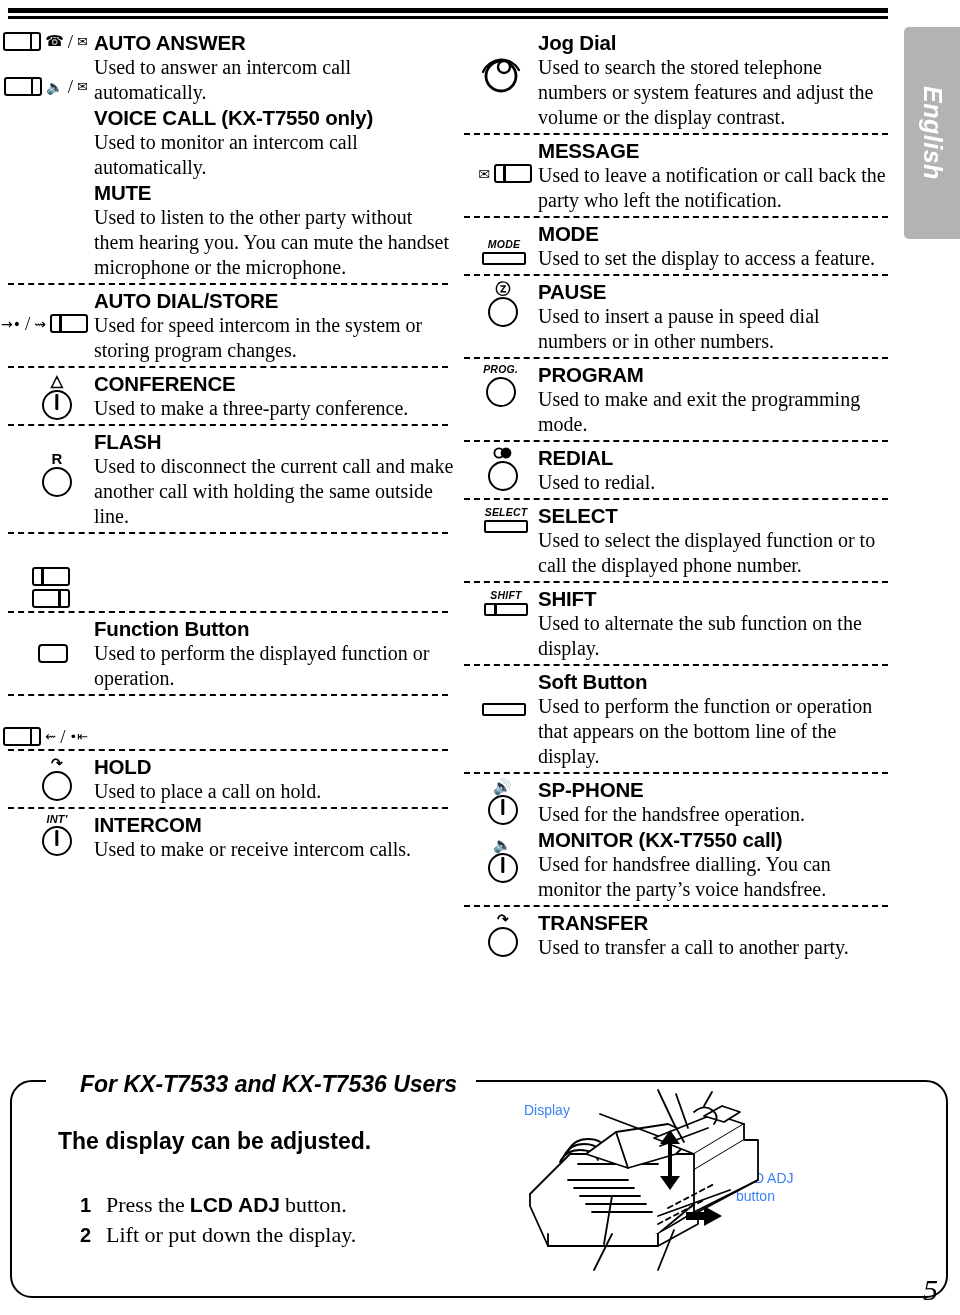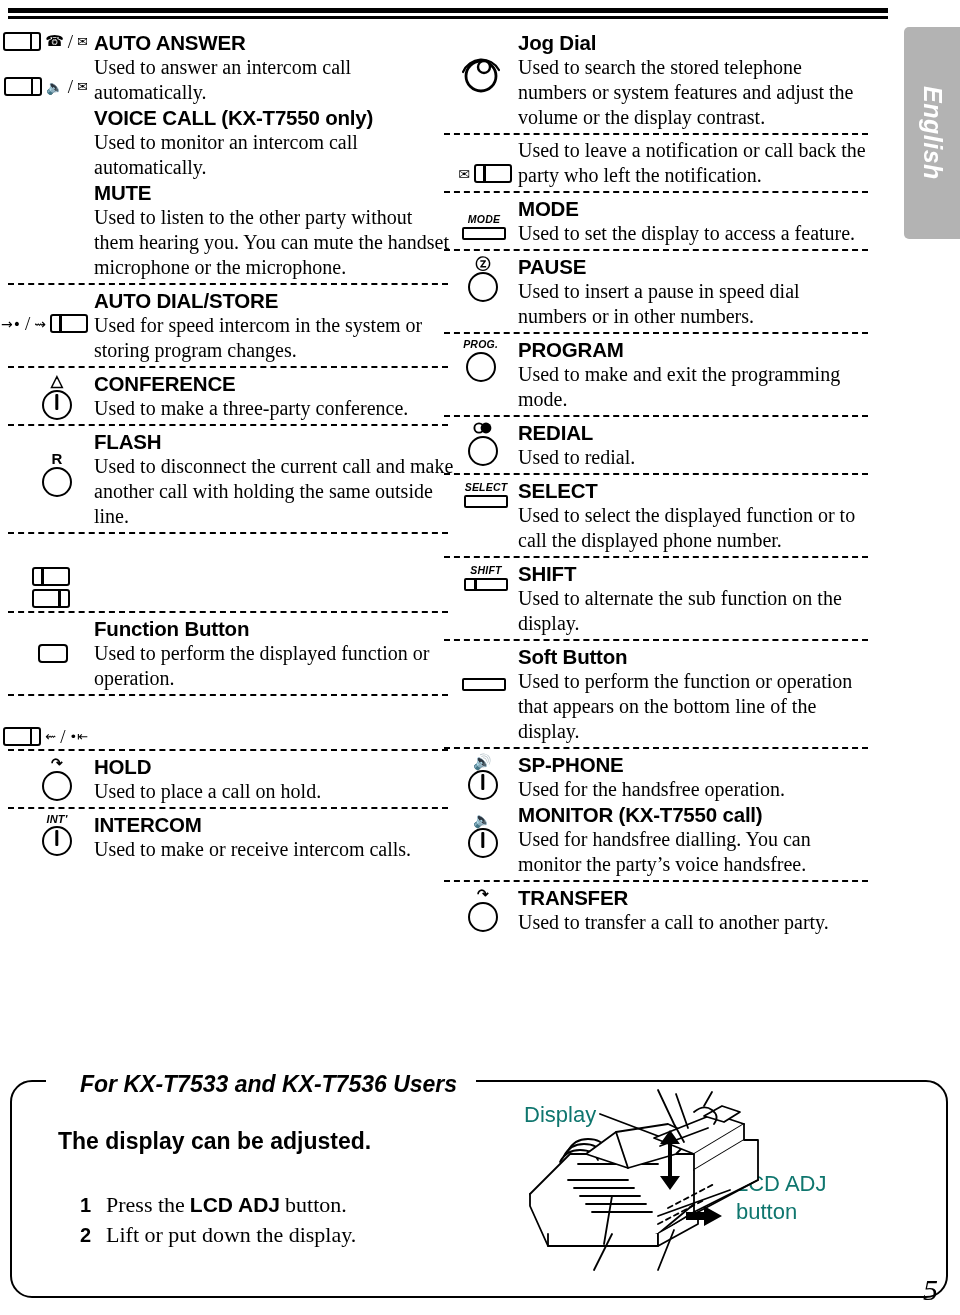--- a/index.html
+++ b/index.html
@@ -65,21 +65,21 @@
     left: 0;
     top: 30px;
     width: 960px;
     height: 1020px;
   }
   .column {
     position: absolute;
     top: 0;
   }
   #col-left  { left: 8px;  width: 448px; }
-  #col-right { left: 444px; width: 424px; }
+  #col-right { left: 464px; width: 424px; }
 
   
   .entry {
     position: relative;
     display: flex;
     align-items: flex-start;
     padding: 0 0 0 0;
   }
   .entry .icon-cell {
     flex: 0 0 auto;
@@ -299,22 +299,22 @@
 
   
   #illus {
     position: absolute;
     left: 498px; top: 22px;
     width: 420px; height: 190px;
   }
   #illus .label {
     position: absolute;
     font-family: "Liberation Sans", sans-serif;
-    font-size: 22px;
-    color: #0f766e;
+    font-size: 14px;
+    color: #3b82f6;
     white-space: nowrap;
   }
   #illus .label-display { left: 16px; top: 18px; }
   #illus .label-lcd { left: 228px; top: 86px; line-height: 1.25; }
 
   #page-number {
     position: absolute;
     right: 22px;
     bottom: 8px;
     font-family: "Liberation Serif", serif;
@@ -503,20 +503,21 @@
     <div class="sep"></div>
 
     <div class="entry">
       <div class="icon-cell" style="padding-top:26px;">
         <div class="ico-row">
           <span class="glyph" style="font-size:14px;">✉</span>
           <span class="btn-lamp left-div"></span>
         </div>
       </div>
       <div class="text-cell">
+        <div class="term">MESSAGE</div>
         <div class="desc">Used to leave a notification or call back the party who left the notification.</div>
       </div>
     </div>
 
     <div class="sep"></div>
 
     <div class="entry">
       <div class="icon-cell" style="padding-right:12px;padding-top:18px;">
         <div class="ico-stack" style="gap:2px;">
           <span class="key-cap sm">MODE</span>

